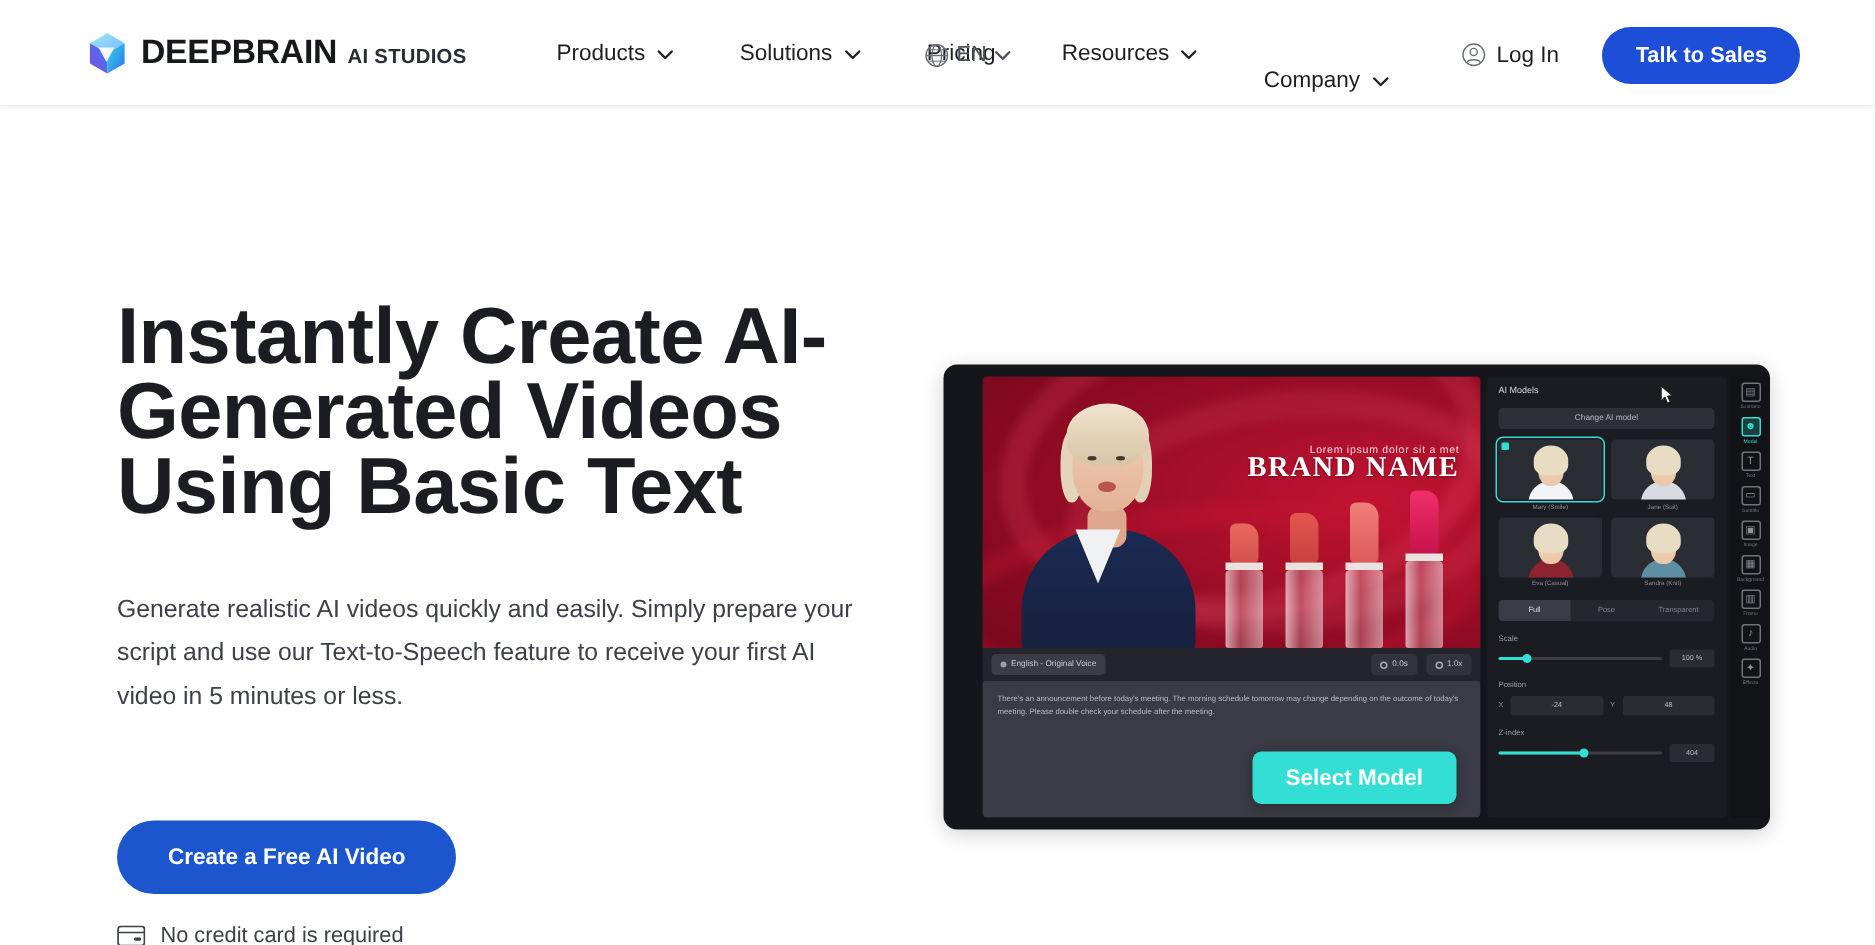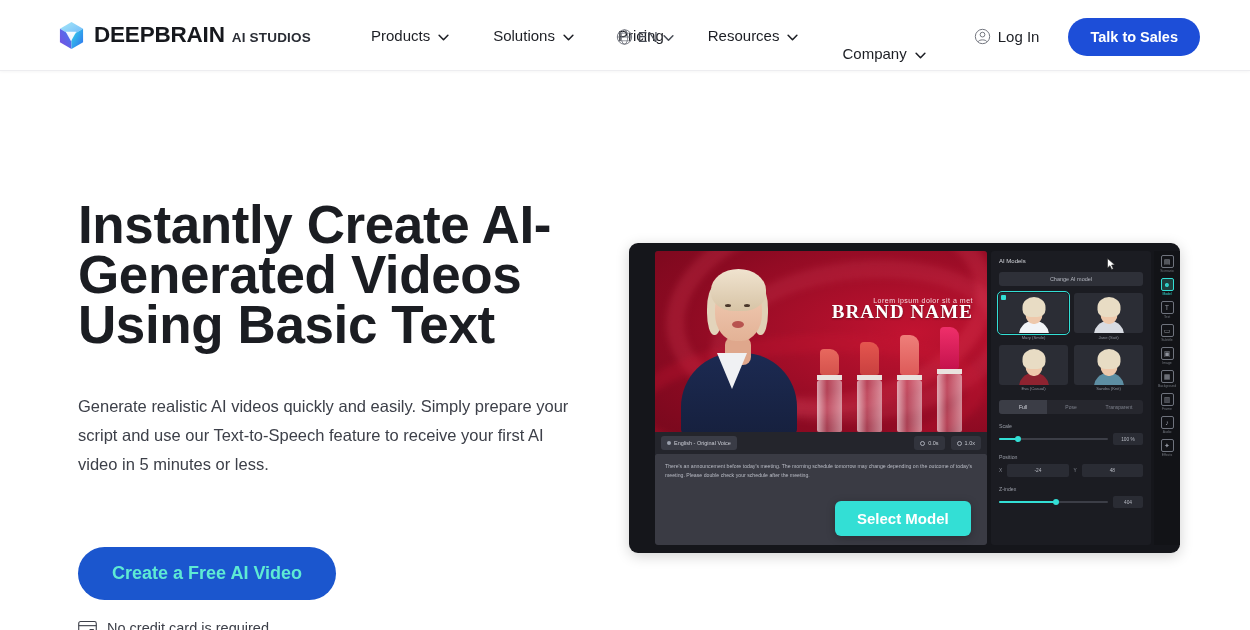--- a/index.html
+++ b/index.html
@@ -82,22 +82,22 @@
     color: #1b1d22; letter-spacing: -0.4px;
   }
   .hero-sub {
     margin-top: 42px;
     font-size: 16.5px; line-height: 29px;
     color: #3d4049; width: 500px;
   }
   .btn-cta {
     margin-top: 68px;
     display: inline-block;
-    background: #1b56ce; color: #5eead4;
-    font-size: 18px; font-weight: 700;
+    background: #1b56ce; color: #ffffff;
+    font-size: 15px; font-weight: 700;
     padding: 16px 34px; border: none; border-radius: 30px;
     cursor: pointer;
     font-family: "Liberation Sans", sans-serif;
   }
   .nocard {
     margin-top: 20px;
     display: flex; align-items: center; gap: 10px;
     font-size: 14.5px; color: #3d4049;
   }
   .card-icon { width: 19px; height: 14px; display: block; }

